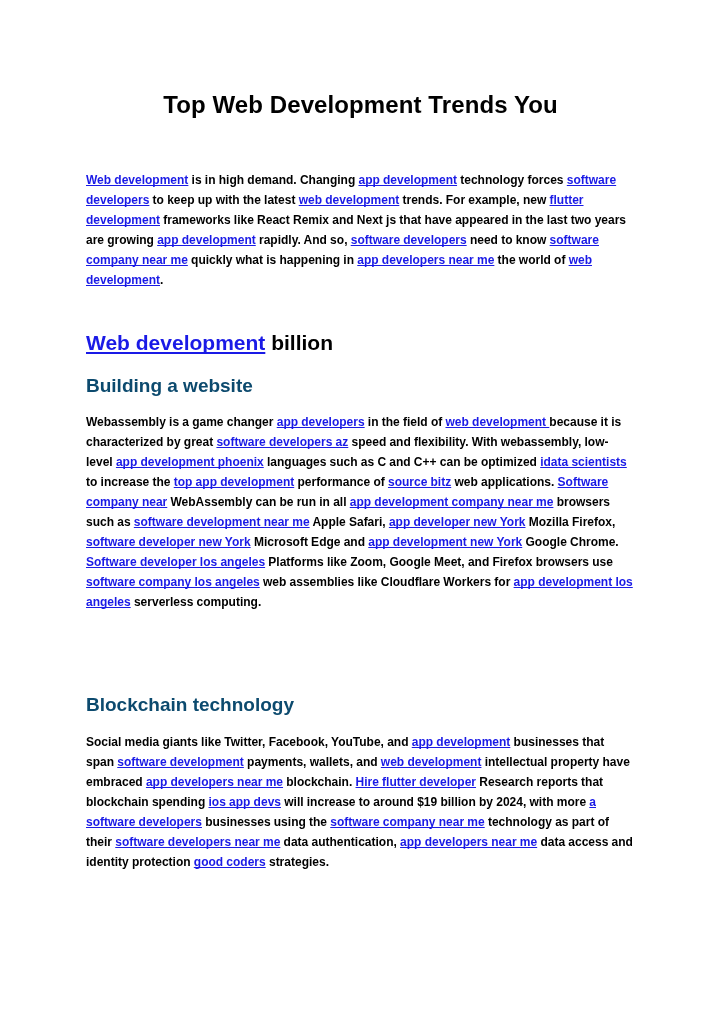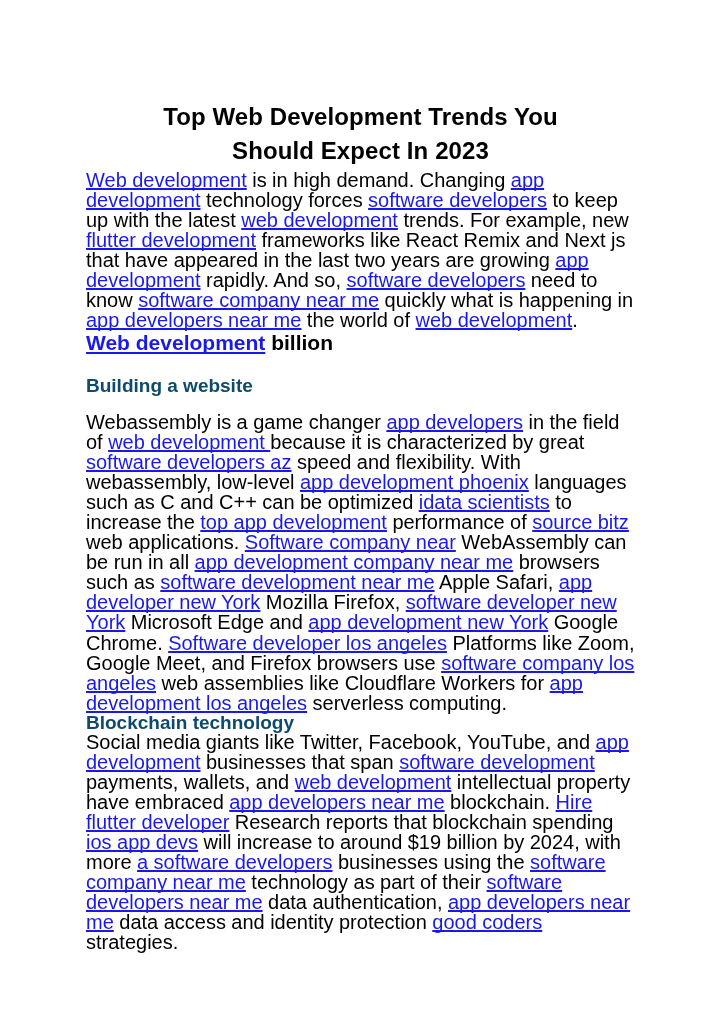--- a/index.html
+++ b/index.html
@@ -33,38 +33,38 @@
   .doc-title {
     margin: 0;
     padding: 0;
     text-align: center;
     font-size: 24px;
     line-height: 33.5px;
     font-weight: bold;
     letter-spacing: 0.1px;
     color: #000000;
     position: absolute;
-    top: 100px;
+    top: 88px;
     left: 0;
     width: 549px;
   }
 
   
   .block {
     position: absolute;
     left: 0;
     width: 549px;
     margin: 0;
     padding: 0;
   }
 
   p.para {
-    font-size: 20px;
+    font-size: 12px;
     line-height: 20.05px;
-    font-weight: normal;
+    font-weight: bold;
     text-align: left;
     color: #000000;
     word-spacing: -0.1px;
   }
 
   h2.heading-2 {
     font-size: 21px;
     line-height: 24px;
     font-weight: bold;
     color: #000000;
@@ -91,29 +91,28 @@
   }
 </style>
 </head>
 <body>
 
 <div class="page">
   <div class="content">
 
     <h1 class="doc-title">
       <span>Top Web Development Trends You</span><br>
-      <span>Should Expect In 2023</span>
     </h1>
 
     <p class="block para" style="top:170px;"><a class="lnk">Web development</a><span> is in high demand. Changing </span><a class="lnk">app development</a><span> technology forces </span><a class="lnk">software developers</a><span> to keep up with the latest </span><a class="lnk">web development</a><span> trends. For example, new </span><a class="lnk">flutter development</a><span> frameworks like React Remix and Next js that have appeared in the last two years are growing </span><a class="lnk">app development</a><span> rapidly. And so, </span><a class="lnk">software developers</a><span> need to know </span><a class="lnk">software company near me</a><span> quickly what is happening in </span><a class="lnk">app developers near me</a><span> the world of </span><a class="lnk">web development</a><span>.</span></p>
 
     <h2 class="block heading-2" style="top:331px;"><a class="lnk">Web development</a><span> billion</span></h2>
 
     <h3 class="block heading-3" style="top:375px;">Building a website</h3>
 
     <p class="block para" style="top:412px;"><span>Webassembly is a game changer </span><a class="lnk">app developers</a><span> in the field of </span><a class="lnk">web development </a><span>because it is characterized by great </span><a class="lnk">software developers az</a><span> speed and flexibility. With webassembly, low-level </span><a class="lnk">app development phoenix</a><span> languages such as C and C++ can be optimized </span><a class="lnk">idata scientists</a><span> to increase the </span><a class="lnk">top app development</a><span> performance of </span><a class="lnk">source bitz</a><span> web applications. </span><a class="lnk">Software company near</a><span> WebAssembly can be run in all </span><a class="lnk">app development company near me</a><span> browsers such as </span><a class="lnk">software development near me</a><span> Apple Safari, </span><a class="lnk">app developer new York</a><span> Mozilla Firefox, </span><a class="lnk">software developer new York</a><span> Microsoft Edge and </span><a class="lnk">app development new York</a><span> Google Chrome. </span><a class="lnk">Software developer los angeles</a><span> Platforms like Zoom, Google Meet, and Firefox browsers use </span><a class="lnk">software company los angeles</a><span> web assemblies like Cloudflare Workers for </span><a class="lnk">app development los angeles</a><span> serverless computing.</span></p>
 
-    <h3 class="block heading-3" style="top:712px;">Blockchain technology</h3>
+    <h3 class="block heading-3" style="top:694px;">Blockchain technology</h3>
 
     <p class="block para" style="top:732px;"><span>Social media giants like Twitter, Facebook, YouTube, and </span><a class="lnk">app development</a><span> businesses that span </span><a class="lnk">software development</a><span> payments, wallets, and </span><a class="lnk">web development</a><span> intellectual property have embraced </span><a class="lnk">app developers near me</a><span> blockchain. </span><a class="lnk">Hire flutter developer</a><span> Research reports that blockchain spending </span><a class="lnk">ios app devs</a><span> will increase to around $19 billion by 2024, with more </span><a class="lnk">a software developers</a><span> businesses using the </span><a class="lnk">software company near me</a><span> technology as part of their </span><a class="lnk">software developers near me</a><span> data authentication, </span><a class="lnk">app developers near me</a><span> data access and identity protection </span><a class="lnk">good coders</a><span> strategies.</span></p>
 
   </div>
 </div>
 
 </body></html>

